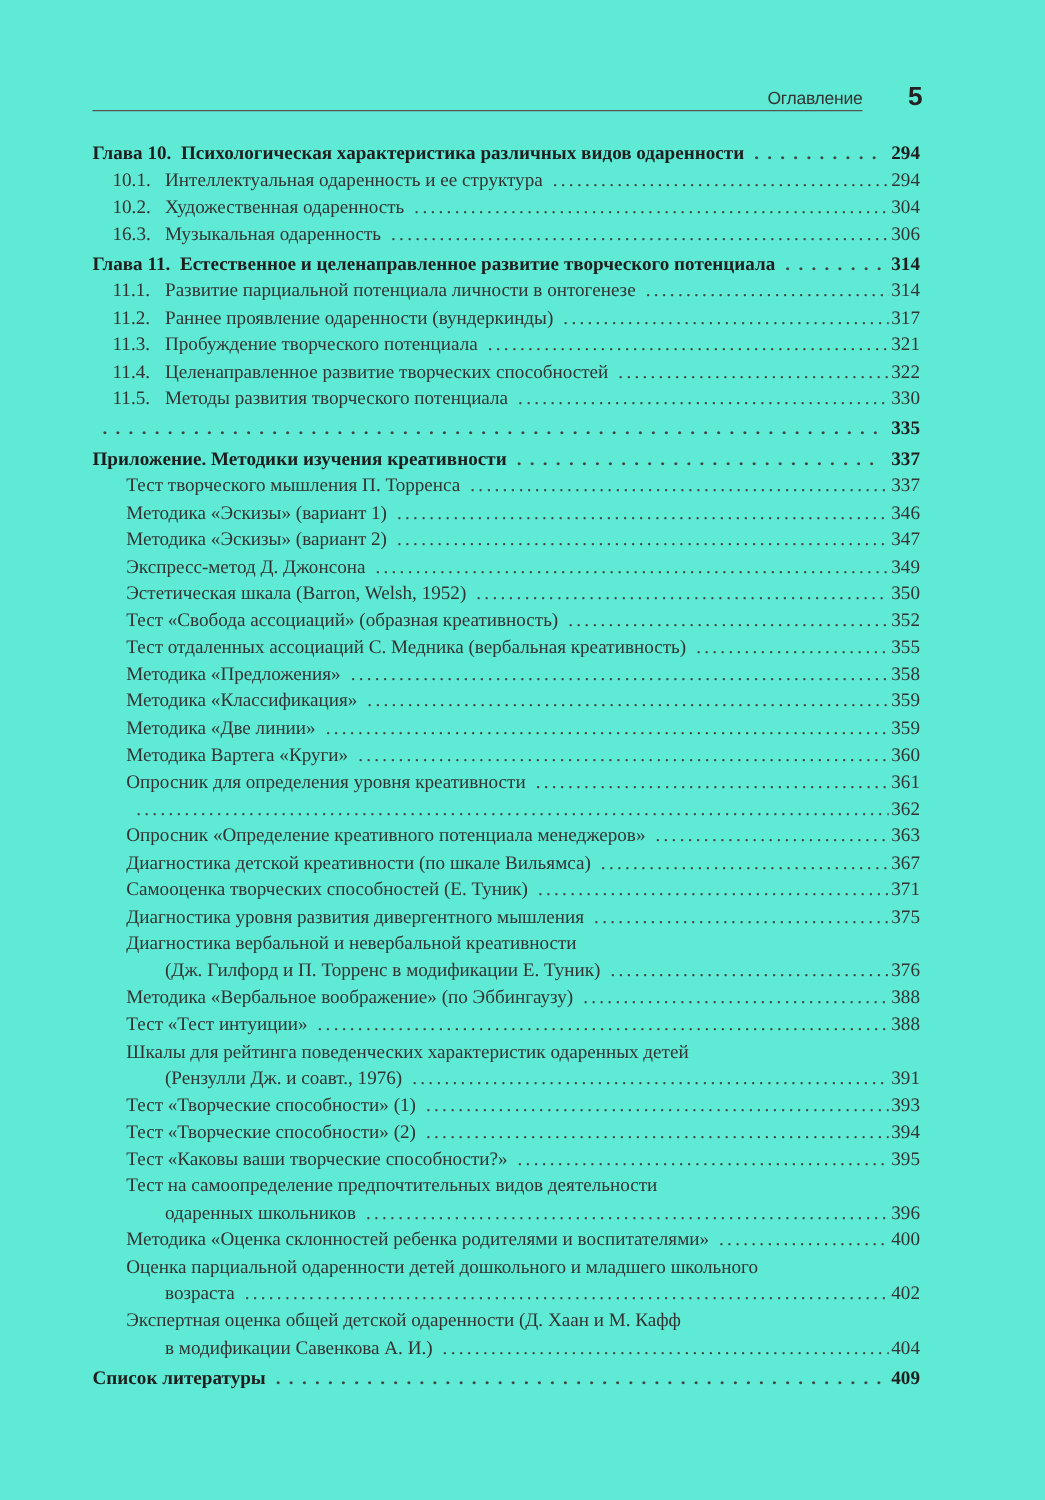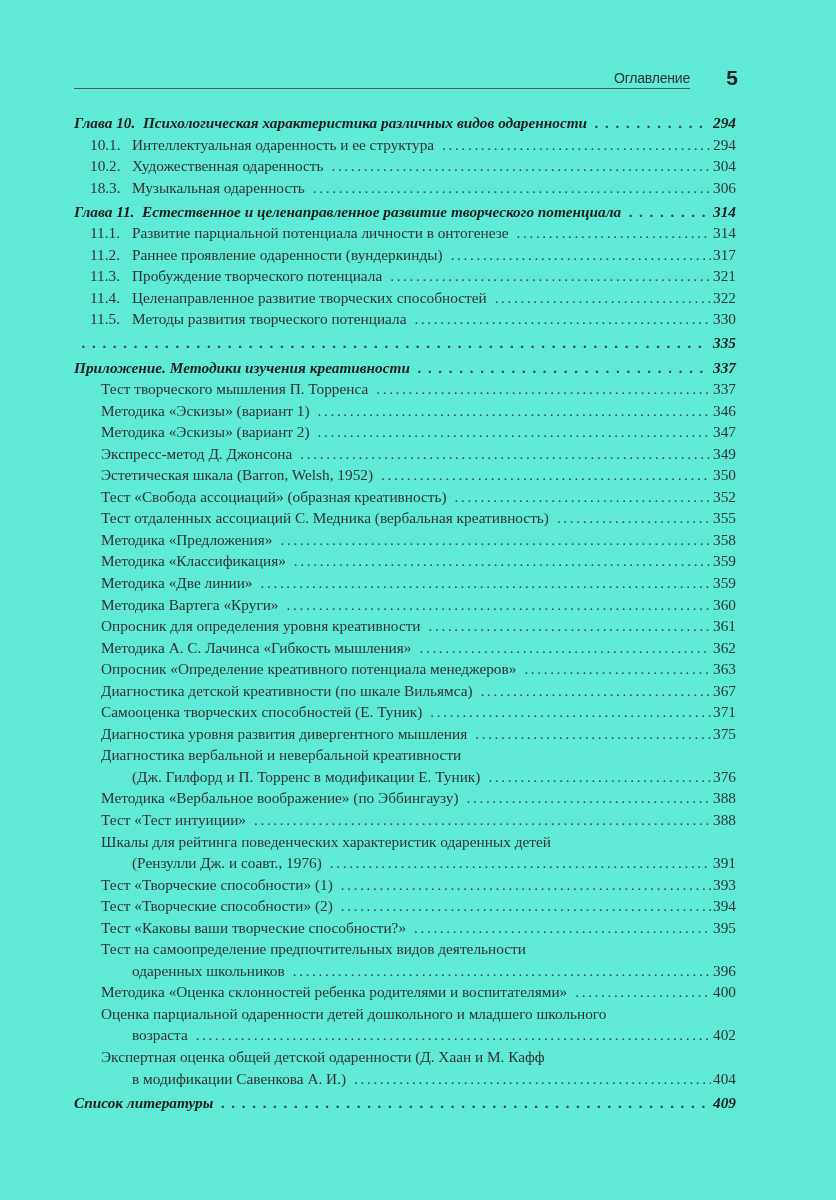--- a/index.html
+++ b/index.html
@@ -4,21 +4,21 @@
 <style>
   html, body { margin: 0; padding: 0; background: #ffffff; }
   body { width: 836px; height: 1200px; position: relative; overflow: hidden; }
   .page { position: absolute; left: 0; top: 0; width: 836px; height: 1200px; background: #5eead4; }
   .header { position: absolute; left: 74px; top: 66px; width: 664px; height: 24px; }
   .header-title { position: absolute; right: 48px; top: 4px; font-family: "Liberation Sans", sans-serif; font-size: 14px; color: #333; letter-spacing: -0.2px; }
   .header-rule { position: absolute; left: 0; top: 22px; width: 616px; height: 1px; background: #555; }
   .header-pagenum { position: absolute; right: 0; top: 0px; font-family: "Liberation Sans", sans-serif; font-size: 21px; font-weight: bold; color: #222; }
   .toc { position: absolute; left: 74px; top: 112px; width: 662px; font-family: "Liberation Serif", serif; color: #333; }
   .row { position: relative; display: flex; align-items: flex-end; height: 21.55px; line-height: 21.55px; font-size: 15.3px; white-space: nowrap; }
-  .row.bold { font-weight: bold; color: #1e1e1e; margin-top: 2.5px; font-style: italic; }
+  .row.bold { font-weight: bold; color: #1e1e1e; margin-top: 2.5px; }
   .row.sub { padding-left: 16px; }
   .row.app { padding-left: 27px; }
   .row.cont { padding-left: 58px; }
   .num { display: inline-block; min-width: 42px; }
   .title { flex: 0 0 auto; }
   .leader { flex: 1 1 auto; overflow: hidden; color: #444; letter-spacing: 1.6px; margin: 0 2px 0 8px; }
   .leader::before { content: ". . . . . . . . . . . . . . . . . . . . . . . . . . . . . . . . . . . . . . . . . . . . . . . . . . . . . . . . . . . . . . . . . . . . . . . . . . . . . . . . . . . . . . . . . . . . . . . . . . . . . . . . . . . . . . . . . . . . . . . . . ."; letter-spacing: -0.6px; }
   .bold .leader::before { letter-spacing: 1.4px; }
   .page-ref { flex: 0 0 auto; text-align: right; }
   .bold .page-ref { padding-left: 6px; }
@@ -45,21 +45,21 @@
       <span class="title"><span class="num">10.1.</span><span>Интеллектуальная одаренность и ее структура</span></span>
       <span class="leader"></span>
       <span class="page-ref">294</span>
     </div>
     <div class="row sub">
       <span class="title"><span class="num">10.2.</span><span>Художественная одаренность</span></span>
       <span class="leader"></span>
       <span class="page-ref">304</span>
     </div>
     <div class="row sub">
-      <span class="title"><span class="num">18.3.</span><span>Музыкальная одаренность</span></span>
+      <span class="title"><span class="num">16.3.</span><span>Музыкальная одаренность</span></span>
       <span class="leader"></span>
       <span class="page-ref">306</span>
     </div>
 
     <div class="row bold">
       <span class="title"><span>Глава 11.</span>&nbsp; <span>Естественное и целенаправленное развитие творческого потенциала</span></span>
       <span class="leader"></span>
       <span class="page-ref">314</span>
     </div>
     <div class="row sub">
@@ -153,21 +153,20 @@
         <span class="title">Методика Вартега «Круги»</span>
         <span class="leader"></span>
         <span class="page-ref">360</span>
       </div>
     <div class="row app">
         <span class="title">Опросник для определения уровня креативности</span>
         <span class="leader"></span>
         <span class="page-ref">361</span>
       </div>
     <div class="row app">
-        <span class="title">Методика А. С. Лачинса «Гибкость мышления»</span>
         <span class="leader"></span>
         <span class="page-ref">362</span>
       </div>
     <div class="row app">
         <span class="title">Опросник «Определение креативного потенциала менеджеров»</span>
         <span class="leader"></span>
         <span class="page-ref">363</span>
       </div>
     <div class="row app">
         <span class="title">Диагностика детской креативности (по шкале Вильямса)</span>

